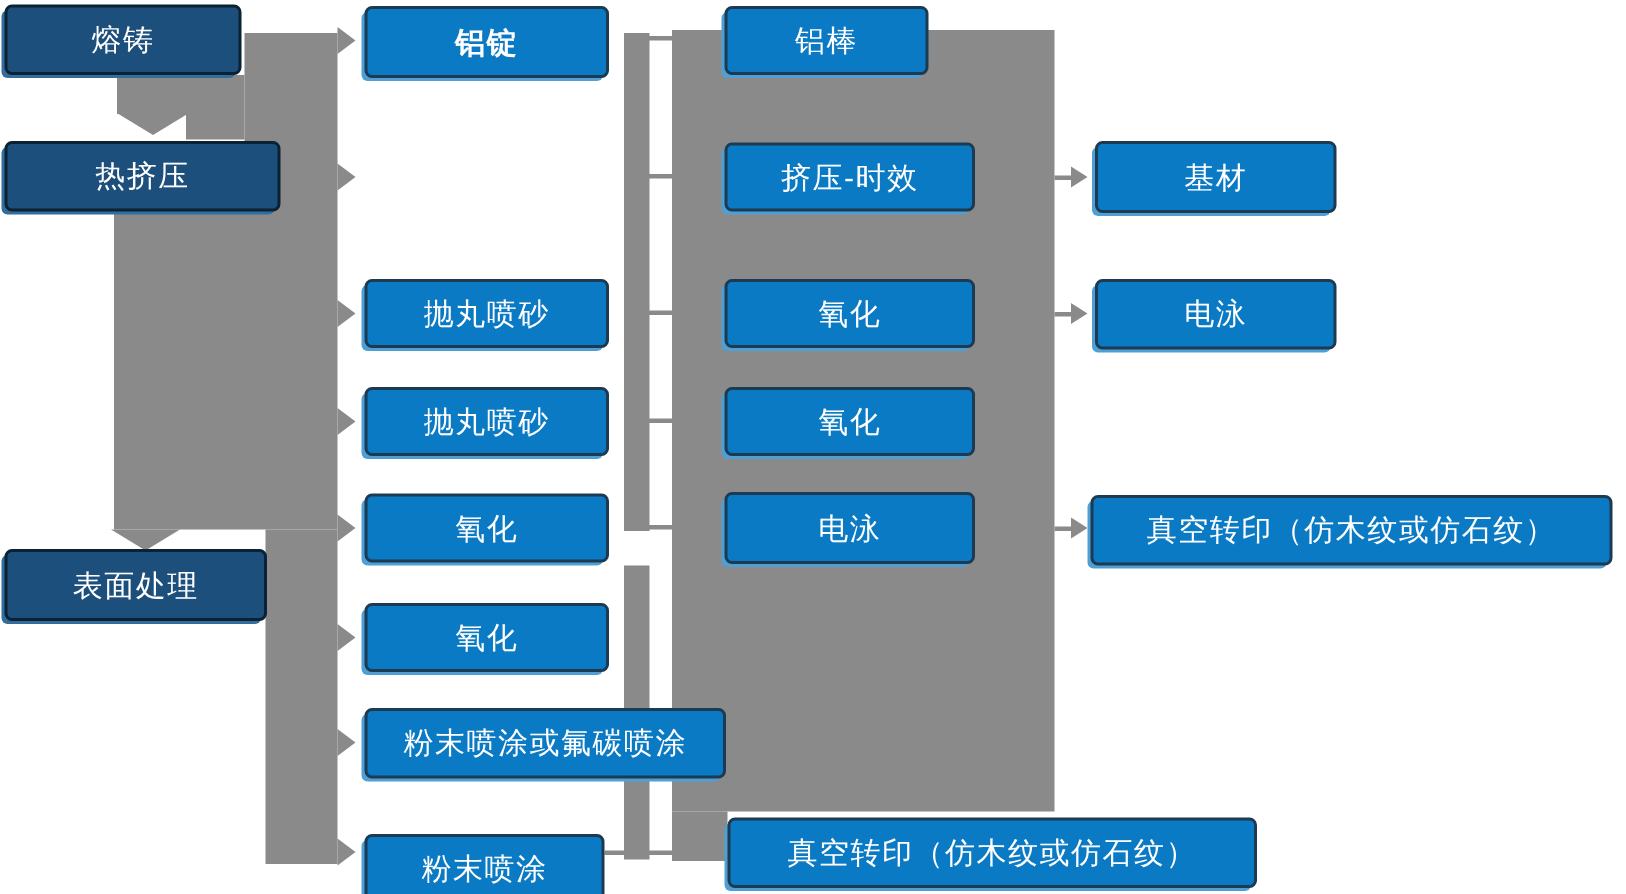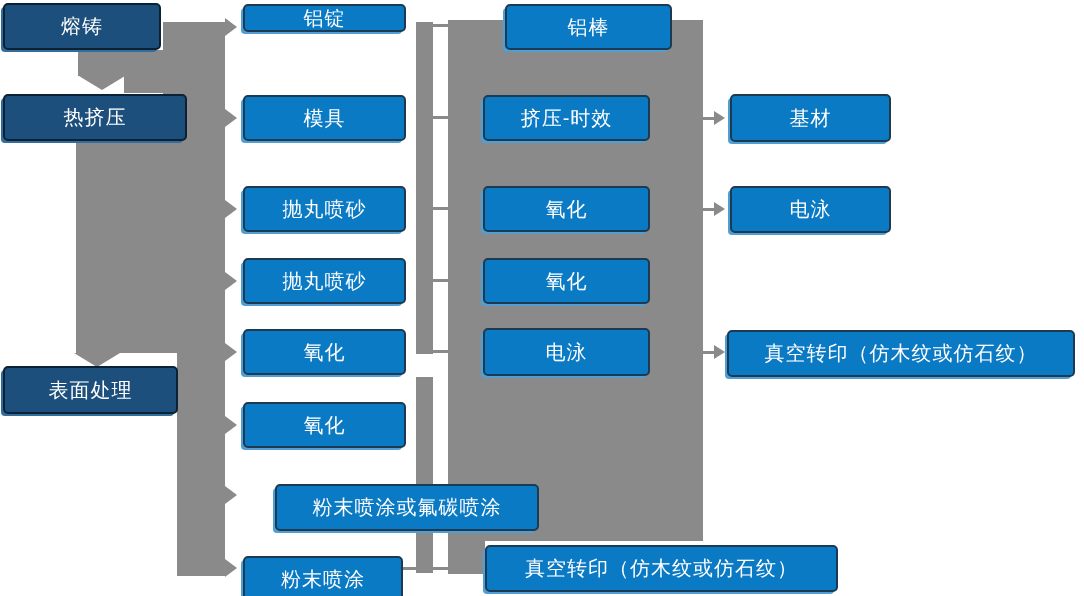--- a/index.html
+++ b/index.html
@@ -75,46 +75,43 @@
   <div class="node dark" style="left:3px;top:3px;width:158px;height:47px;">
       <span>熔铸</span>
     </div>
   <div class="node dark" style="left:3px;top:94px;width:184px;height:47px;">
       <span>热挤压</span>
     </div>
   <div class="node dark" style="left:3px;top:366px;width:175px;height:48px;">
       <span>表面处理</span>
     </div>
 
-  <div class="node" style="left:243px;top:4px;width:163px;height:28px;">
+  <div class="node" style="left:243px;top:4px;width:163px;height:48px;font-weight:bold;">
       <span>铝锭</span>
-    </div>
-  <div class="node" style="left:243px;top:95px;width:163px;height:46px;">
-      <span>模具</span>
     </div>
   <div class="node" style="left:243px;top:186px;width:163px;height:46px;">
       <span>抛丸喷砂</span>
     </div>
   <div class="node" style="left:243px;top:258px;width:163px;height:46px;">
       <span>抛丸喷砂</span>
     </div>
   <div class="node" style="left:243px;top:329px;width:163px;height:46px;">
       <span>氧化</span>
     </div>
   <div class="node" style="left:243px;top:402px;width:163px;height:46px;">
       <span>氧化</span>
     </div>
-  <div class="node" style="left:243px;top:484px;width:264px;height:47px;margin-left:32px;">
+  <div class="node" style="left:243px;top:472px;width:241px;height:47px;">
       <span>粉末喷涂或氟碳喷涂</span>
     </div>
   <div class="node" style="left:243px;top:546px;width:160px;height:46px;margin-top:10px;">
       <span>粉末喷涂</span>
     </div>
 
-  <div class="node" style="left:505px;top:4px;width:167px;height:46px;">
+  <div class="node" style="left:483px;top:4px;width:136px;height:46px;">
       <span>铝棒</span>
     </div>
   <div class="node" style="left:483px;top:95px;width:167px;height:46px;">
       <span>挤压-时效</span>
     </div>
   <div class="node" style="left:483px;top:186px;width:167px;height:46px;">
       <span>氧化</span>
     </div>
   <div class="node" style="left:483px;top:258px;width:167px;height:46px;">
       <span>氧化</span>

